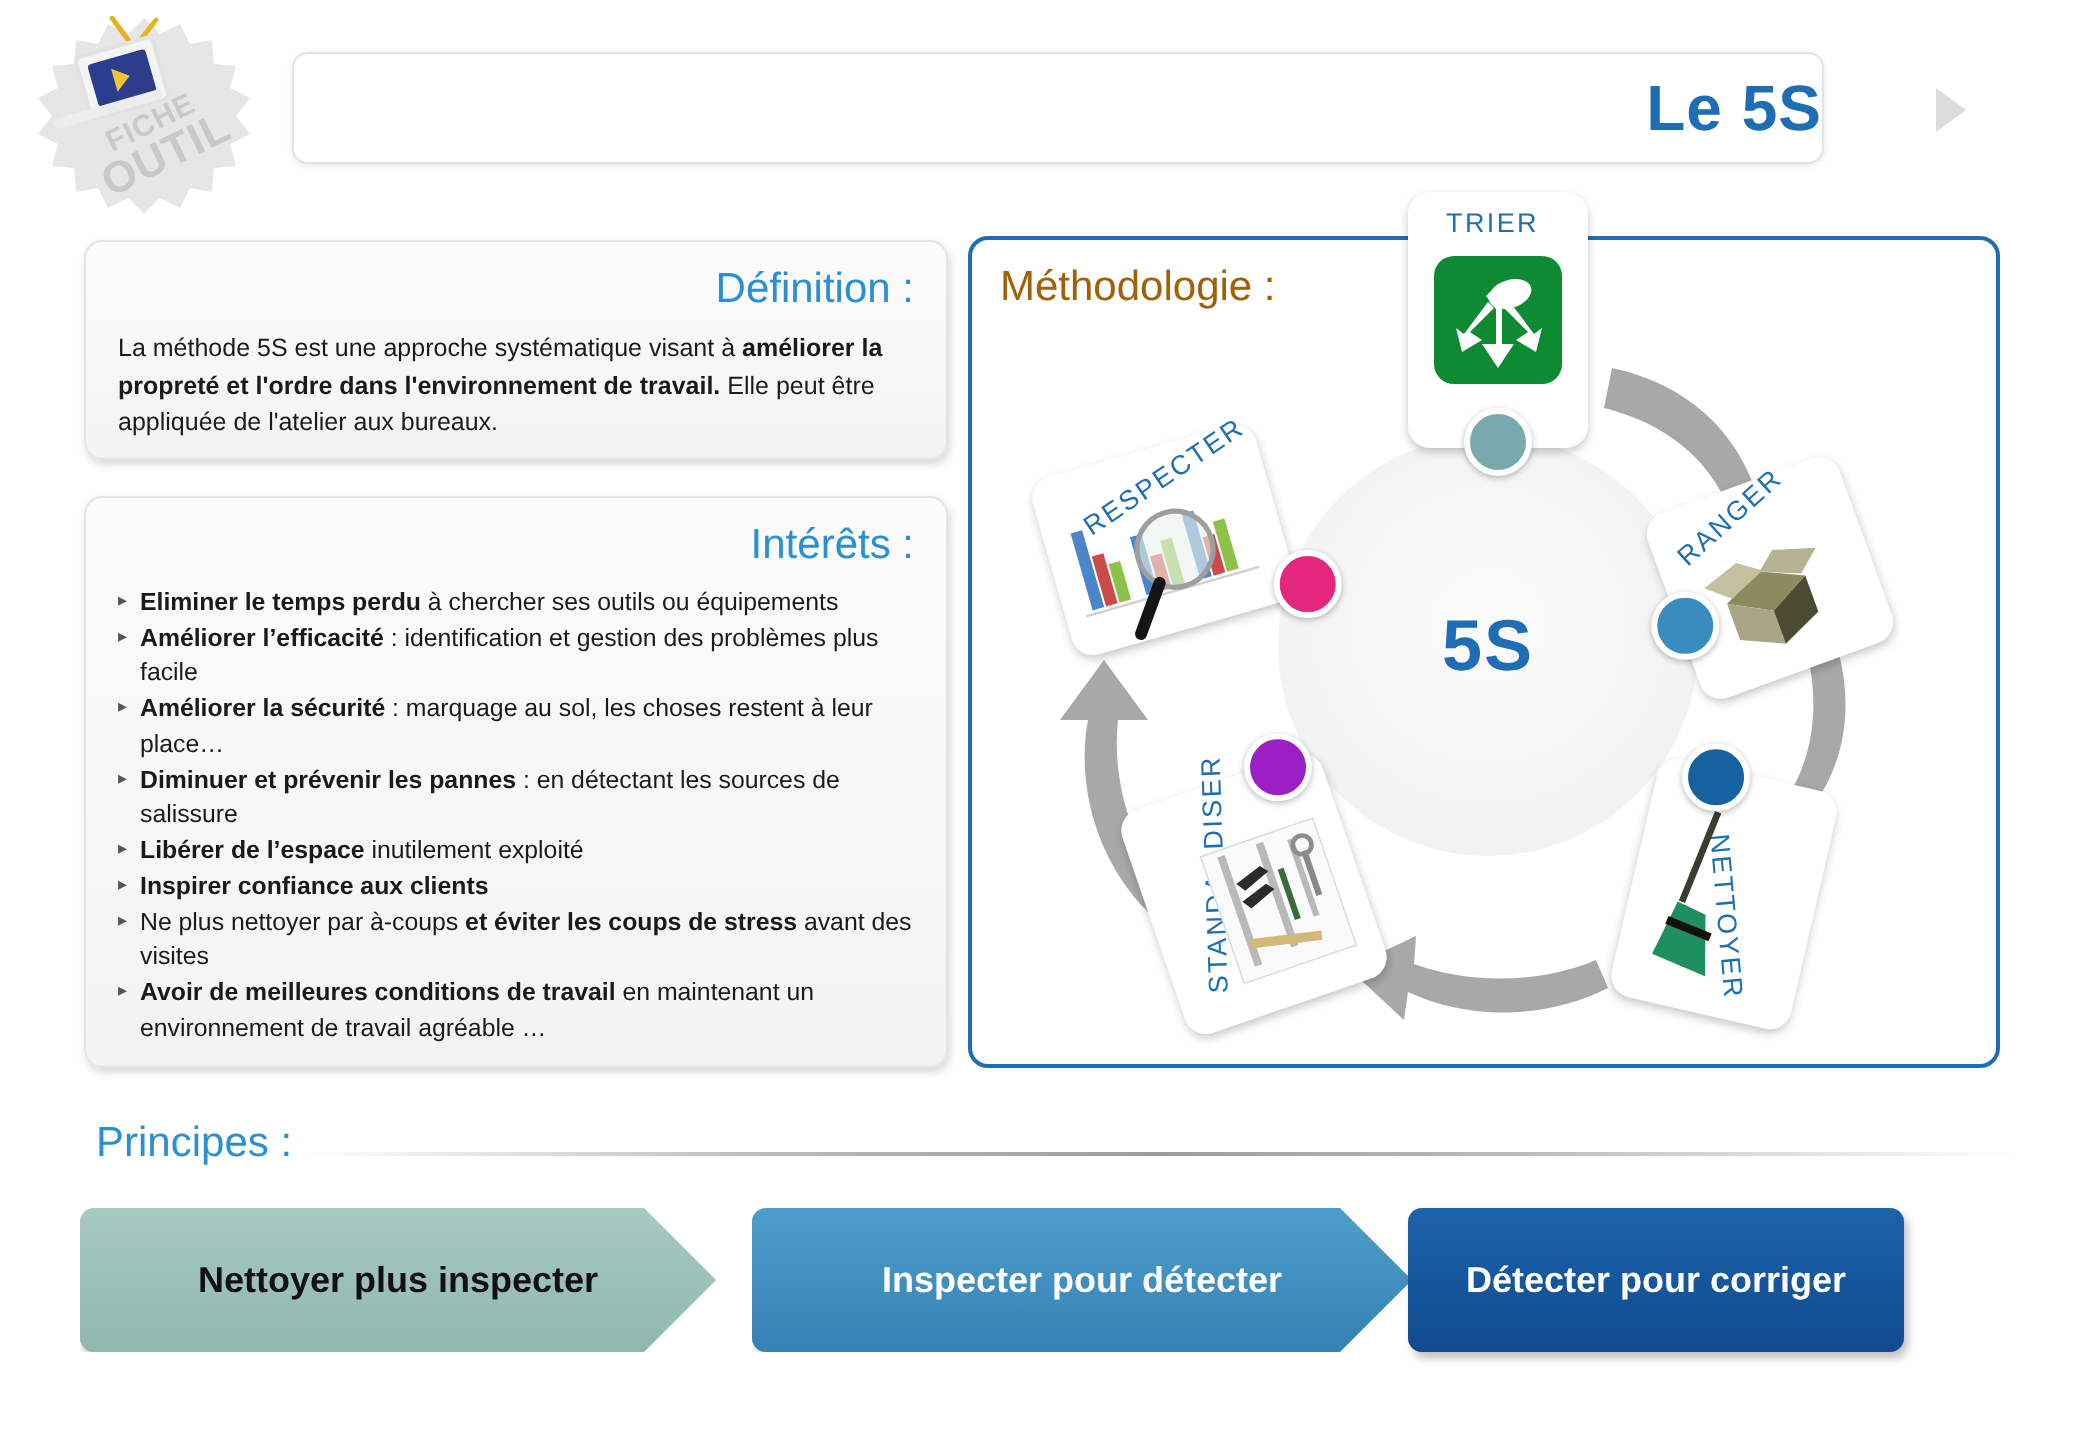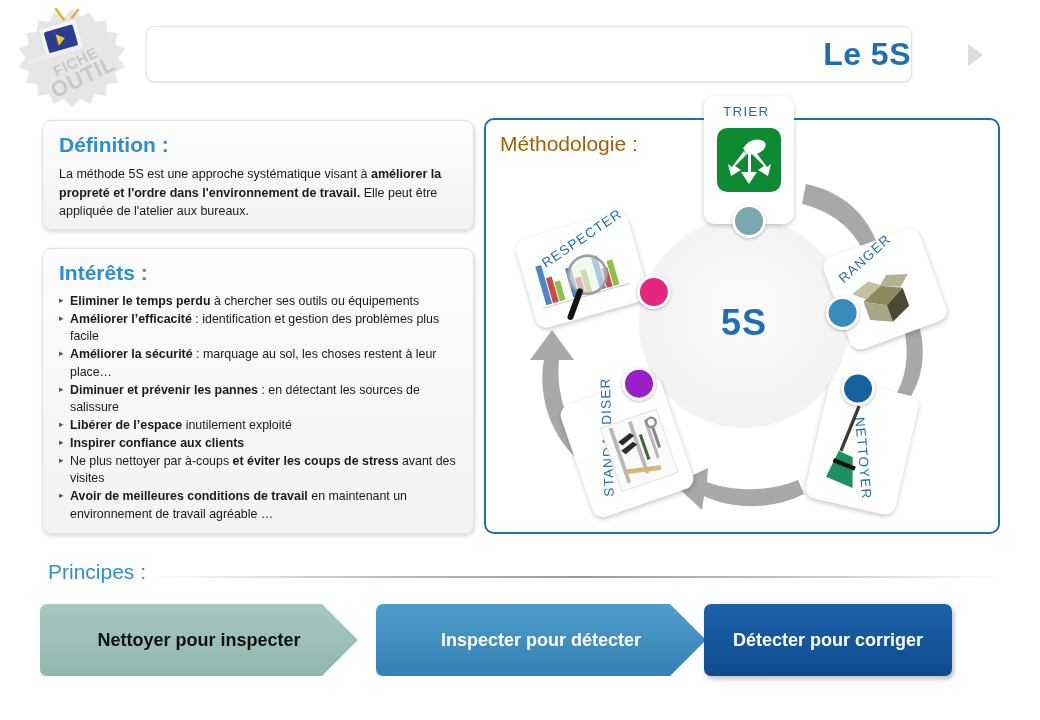--- a/index.html
+++ b/index.html
@@ -62,21 +62,21 @@
   }
 
   
   .lcard {
     position: absolute;
     background: linear-gradient(180deg,#fcfcfc 0%, #f3f3f3 100%);
     border: 1px solid #e4e4e4; border-radius: 9px;
     box-shadow: 1px 2px 4px rgba(0,0,0,.16);
   }
   .lcard h2 {
-    color: #2b8fd1; font-size: 21px; font-weight: bold; margin-bottom: 8px;
+    color: #2b8fd1; font-size: 21px; font-weight: normal; margin-bottom: 8px; text-align: right;
   }
 
   #defbox { left: 42px; top: 120px; width: 432px; height: 110px; padding: 12px 16px 10px 16px; }
   #defbox p { font-size: 12.5px; color: #1a1a1a; line-height: 1.48; }
   #defbox p b { font-weight: bold; }
 
   #intbox { left: 42px; top: 248px; width: 432px; height: 286px; padding: 12px 16px 10px 16px; }
   #intbox ul { list-style: none; margin-top: 4px; }
   #intbox li {
     font-size: 12.4px; color: #1a1a1a; line-height: 1.43; padding-left: 11px;
@@ -347,21 +347,21 @@
       </div>
 
     </div>
   </div>
 
   <div id="principes-head">Principes :</div>
   <div class="divider"></div>
 
   <div class="chevrons">
     <div class="chev" id="chev1">
-      <span>Nettoyer pour inspecter</span>
+      <span>Nettoyer plus inspecter</span>
     </div>
     <div class="chev" id="chev2">
       <span>Inspecter pour détecter</span>
     </div>
     <div class="chev" id="chev3">
       <span>Détecter pour corriger</span>
     </div>
   </div>
 
 </div>

